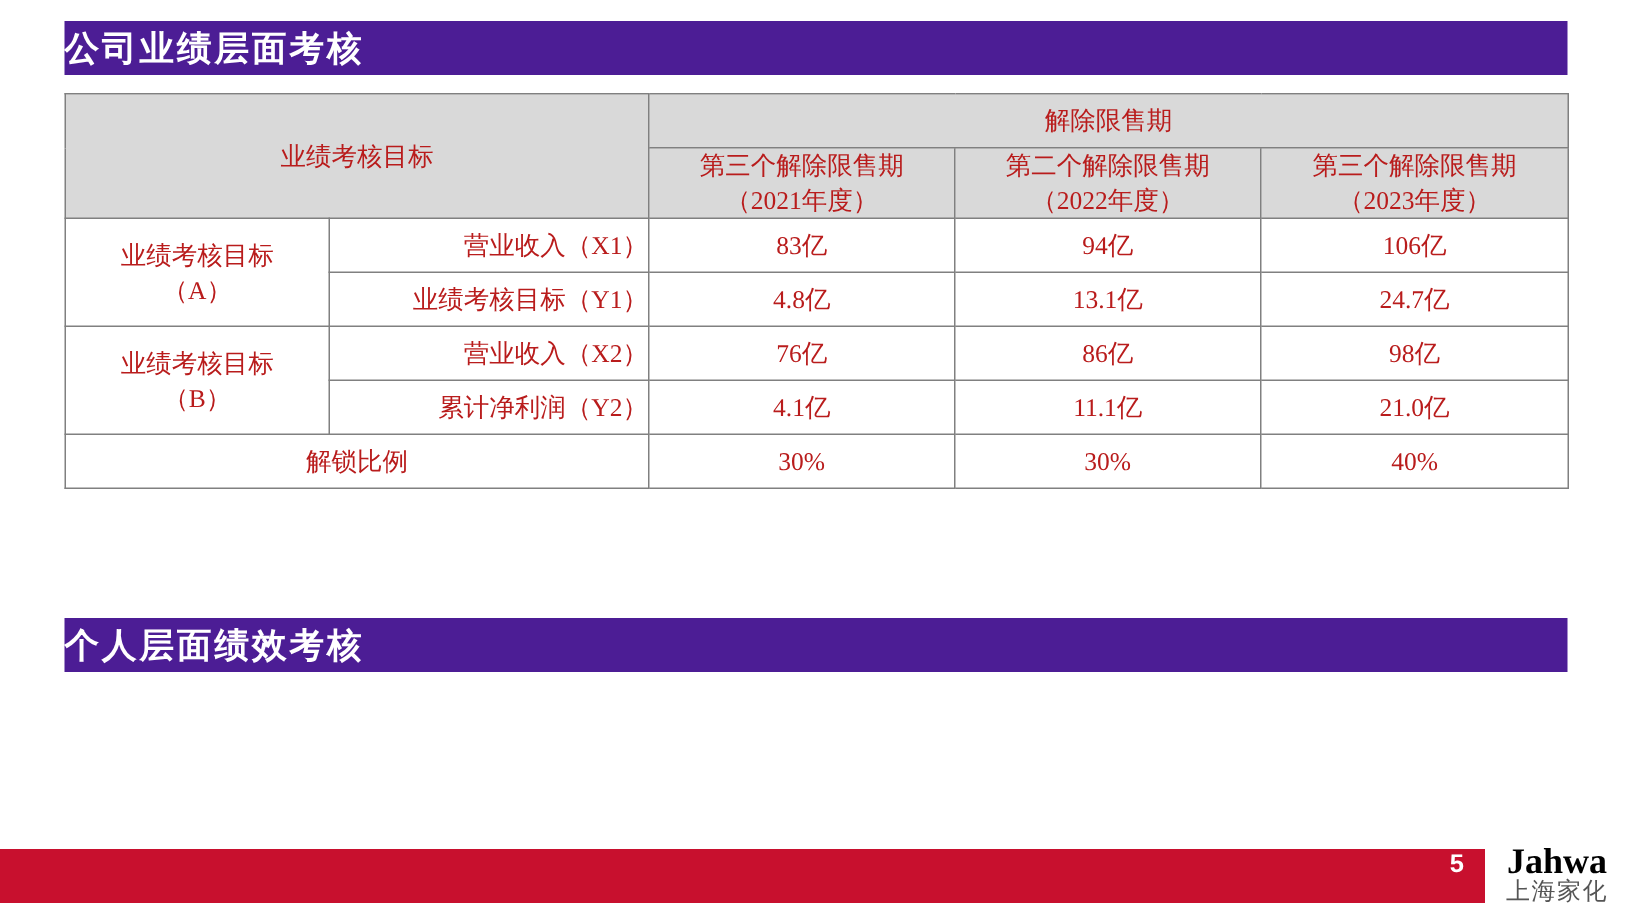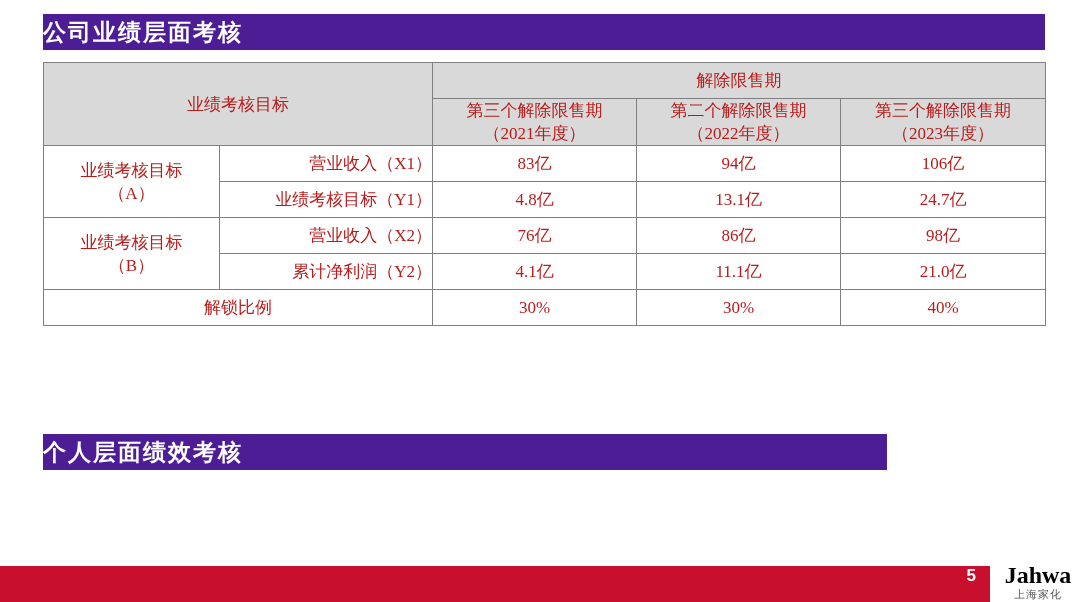--- a/index.html
+++ b/index.html
@@ -28,21 +28,21 @@
     color: #ffffff;
     font-size: 23px;
     font-weight: bold;
     letter-spacing: 2px;
     text-align: left;
     line-height: 36px;
     height: 36px;
     font-family: "Liberation Sans", "DejaVu Sans", sans-serif;
   }
   #banner-company { left: 43px; top: 14px; width: 1002px; }
-  #banner-personal { left: 43px; top: 434px; width: 844px; }
+  #banner-personal { left: 43px; top: 412px; width: 1002px; }
 
   
   table {
     border-collapse: collapse;
     position: absolute;
     table-layout: fixed;
   }
   table td, table th {
     border: 1px solid #808080;
     font-size: 17px;
@@ -124,21 +124,21 @@
   #logo-main {
     color: #000000;
     font-size: 24px;
     font-weight: bold;
     font-family: "Liberation Serif", "DejaVu Serif", serif;
     letter-spacing: 0px;
     line-height: 26px;
   }
   #logo-sub {
     color: #555555;
-    font-size: 11px;
+    font-size: 16px;
     letter-spacing: 1px;
     line-height: 13px;
   }
 </style>
 </head>
 <body>
 
 <div class="slide">
 
   <div class="banner" id="banner-company">公司业绩层面考核</div>

